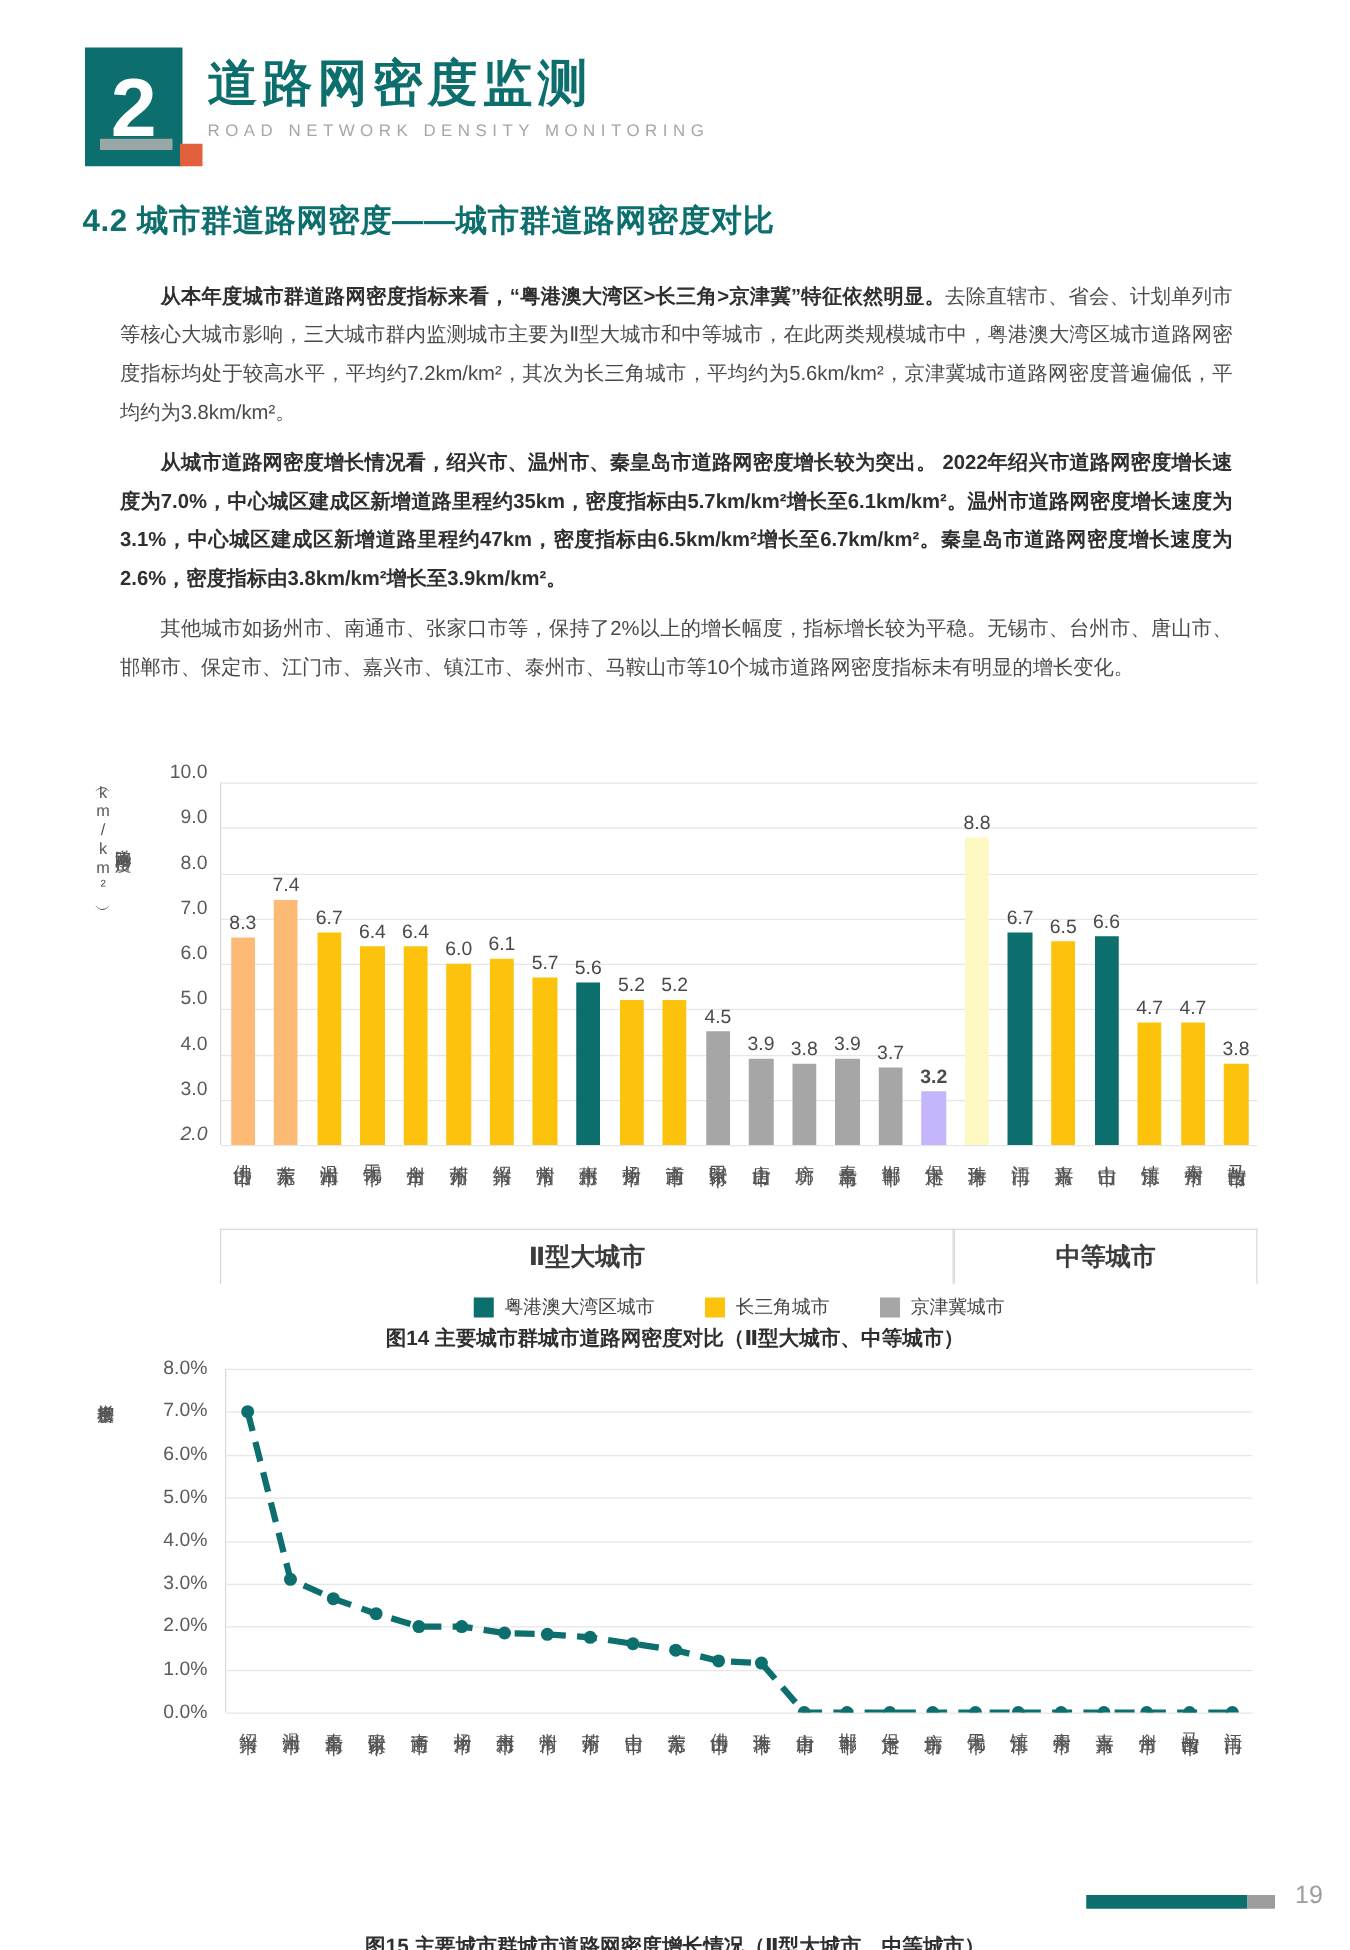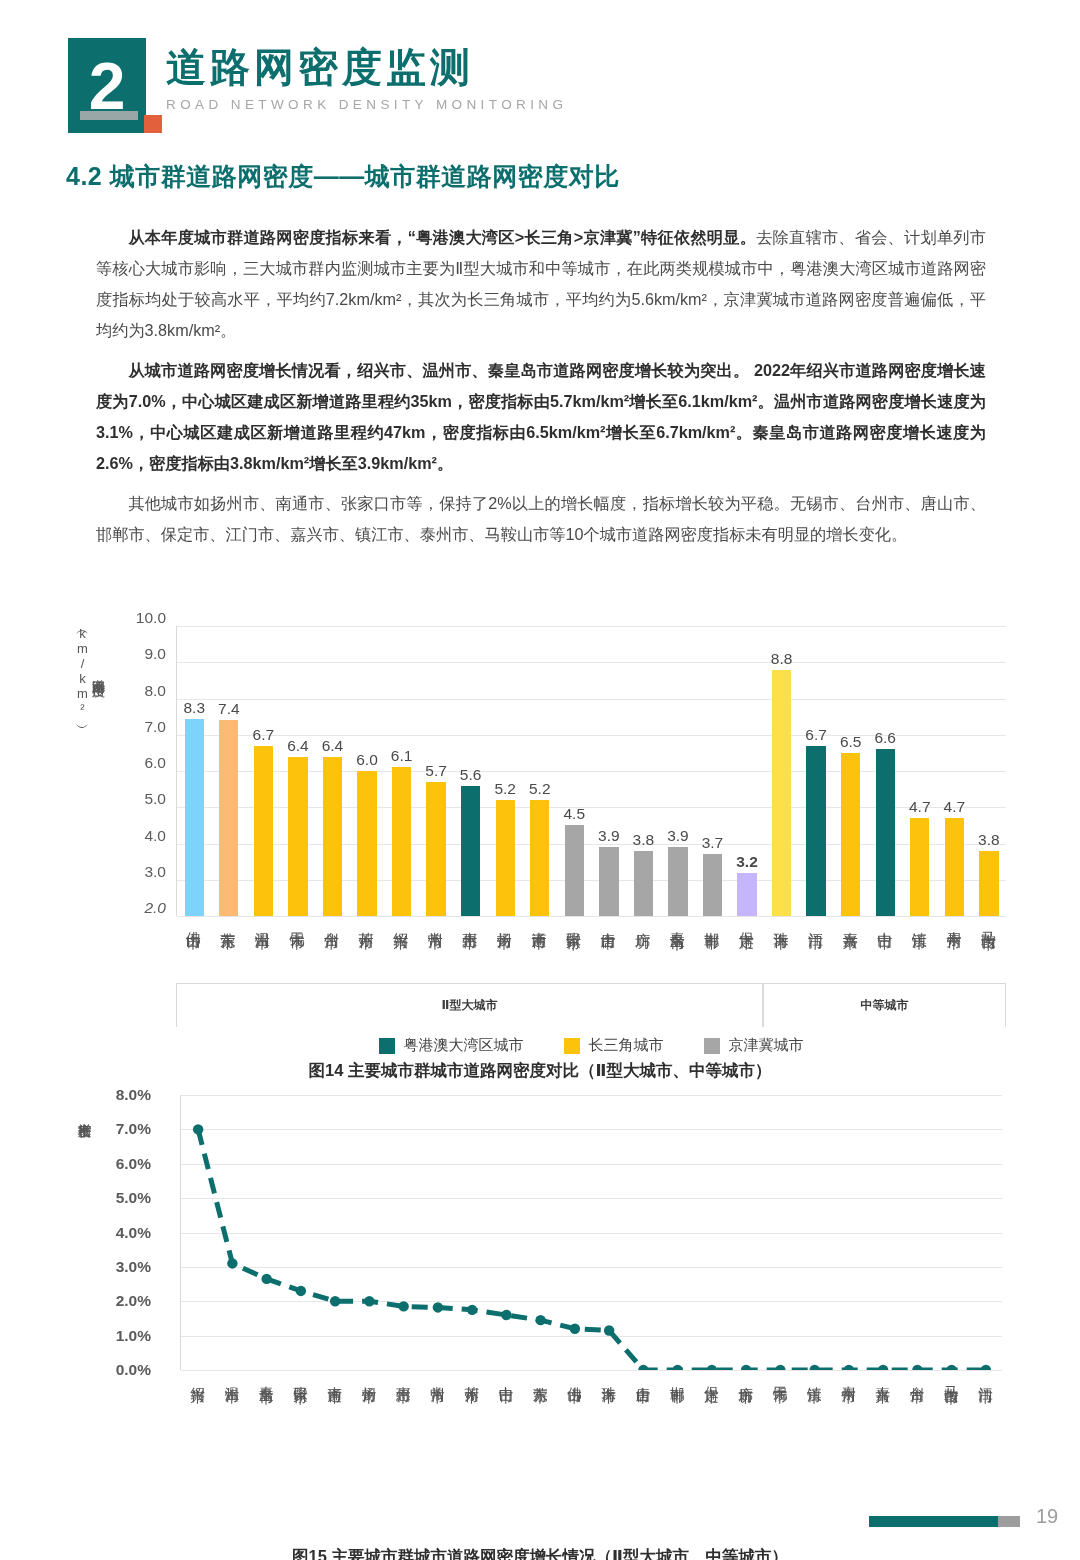--- a/index.html
+++ b/index.html
@@ -87,21 +87,21 @@
   .c1-xcell span {
     writing-mode: vertical-rl; text-orientation: upright;
     font-size: 15px; color: #555; letter-spacing: 1px; line-height: 1.05;
   }
   .c1-group-band {
     position: absolute; left: 106px; top: 365px; width: 830px; height: 44px;
     display: flex;
   }
   .c1-group {
     position: relative; display: flex; align-items: center; justify-content: center;
-    font-size: 12px; font-weight: bold; color: #3c3c3c;
+    font-size: 20px; font-weight: bold; color: #3c3c3c;
     border-left: 1px solid #d9d9d9; border-right: 1px solid #d9d9d9;
     border-top: 1px solid #d9d9d9;
   }
   .c1-legend {
     position: absolute; left: 106px; top: 418px; width: 830px;
     display: flex; justify-content: center; align-items: center; gap: 40px;
   }
   .leg-item { display: flex; align-items: center; gap: 9px; font-size: 15px; color: #444; }
   .leg-sw { width: 16px; height: 16px; display: inline-block; }
 
@@ -109,21 +109,21 @@
     position: absolute; width: 940px; text-align: center;
     font-size: 16.5px; font-weight: bold; color: #2f2f2f;
   }
 
   
   .chart2 { position: absolute; left: 70px; top: 1095px; width: 940px; height: 420px; }
   .c2-ylabel {
     position: absolute; left: 6px; top: 6px; width: 18px;
     font-size: 13.5px; color: #555; line-height: 16px;
   }
-  .c2-yaxis { position: absolute; left: 21px; top: 0; width: 68px; height: 275px; font-weight: bold; }
+  .c2-yaxis { position: absolute; left: 36px; top: 0; width: 68px; height: 275px; }
   .c2-plot {
     position: absolute; left: 110px; top: 0; width: 822px; height: 275px;
     border-left: 1px solid #d9d9d9;
   }
   .c2-xlabels { position: absolute; left: 110px; top: 280px; width: 822px; display: flex; }
   .c2-xcell { flex: 1 1 0; display: flex; justify-content: center; }
   .c2-xcell span {
     writing-mode: vertical-rl; text-orientation: upright;
     font-size: 14.5px; color: #555; letter-spacing: 1px; line-height: 1.05;
   }
@@ -184,21 +184,21 @@
           <div class="gridline" style="top: 72.5px;"></div>
           <div class="gridline" style="top: 108.75px;"></div>
           <div class="gridline" style="top: 145px;"></div>
           <div class="gridline" style="top: 181.25px;"></div>
           <div class="gridline" style="top: 217.5px;"></div>
           <div class="gridline" style="top: 253.75px;"></div>
           <div class="gridline" style="top: 290px;"></div>
         </div>
       <div class="bars" id="c1-bars">
           <div class="barcell">
-            <div class="bar" style="height: 197px; background: #7dd3fc;">
+            <div class="bar" style="height: 166px; background: #fdba74;">
               <div class="bar-val">8.3</div>
             </div>
           </div>
           <div class="barcell">
             <div class="bar" style="height: 195.75px; background: #fdba74;">
               <div class="bar-val">7.4</div>
             </div>
           </div>
           <div class="barcell">
             <div class="bar" style="height: 170.375px; background: rgb(253, 194, 11);">
@@ -269,21 +269,21 @@
             <div class="bar" style="height: 61.625px; background: rgb(166, 166, 166);">
               <div class="bar-val">3.7</div>
             </div>
           </div>
           <div class="barcell">
             <div class="bar" style="height: 43.5px; background: #c4b5fd; font-weight: bold;">
               <div class="bar-val">3.2</div>
             </div>
           </div>
           <div class="barcell">
-            <div class="bar" style="height: 246.5px; background: #fde047;">
+            <div class="bar" style="height: 246.5px; background: #fef9c3;">
               <div class="bar-val">8.8</div>
             </div>
           </div>
           <div class="barcell">
             <div class="bar" style="height: 170.375px; background: rgb(13, 110, 110);">
               <div class="bar-val">6.7</div>
             </div>
           </div>
           <div class="barcell">
             <div class="bar" style="height: 163.125px; background: rgb(253, 194, 11);">

